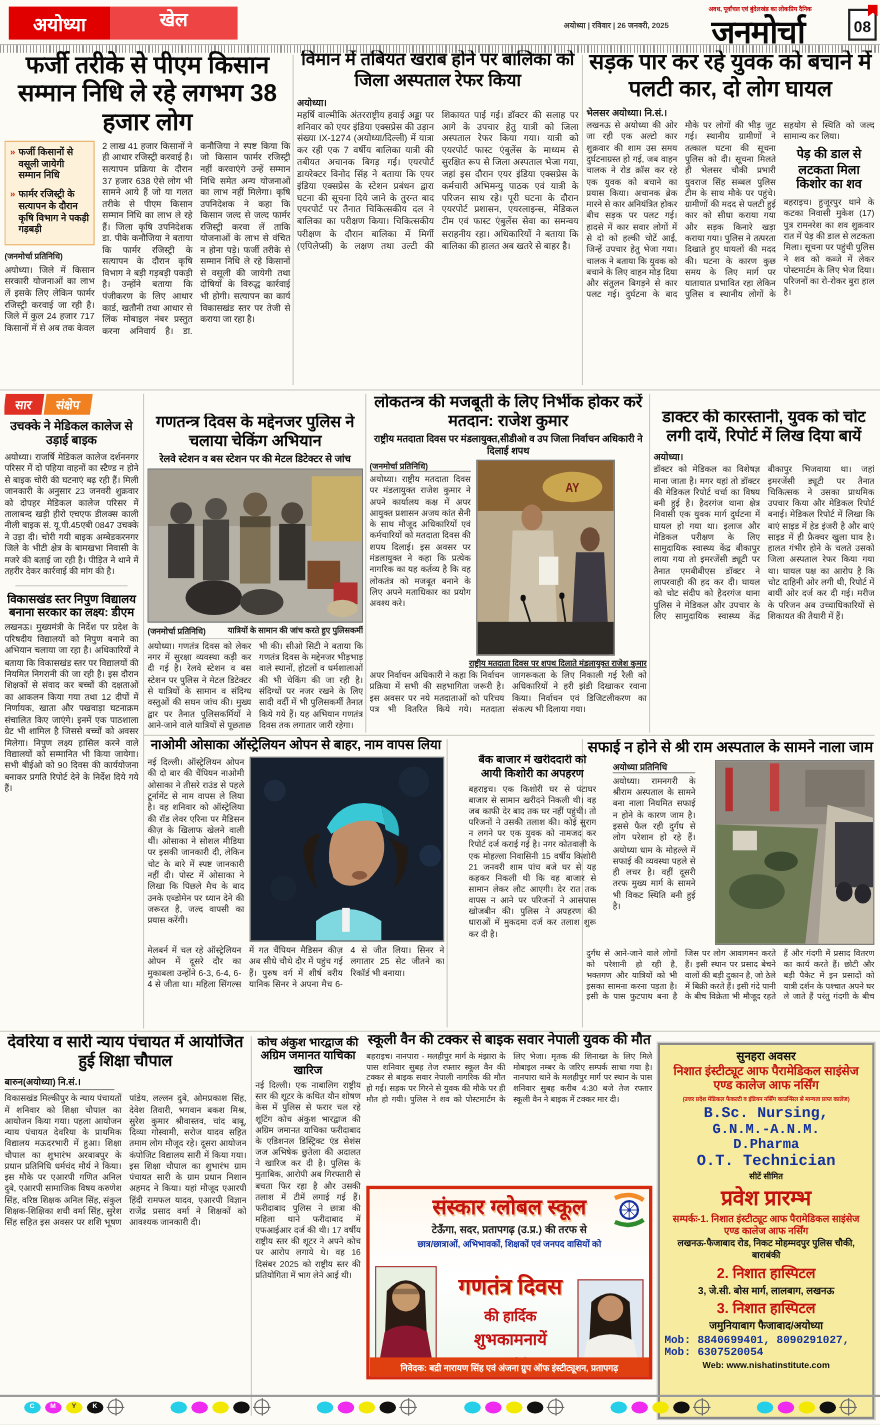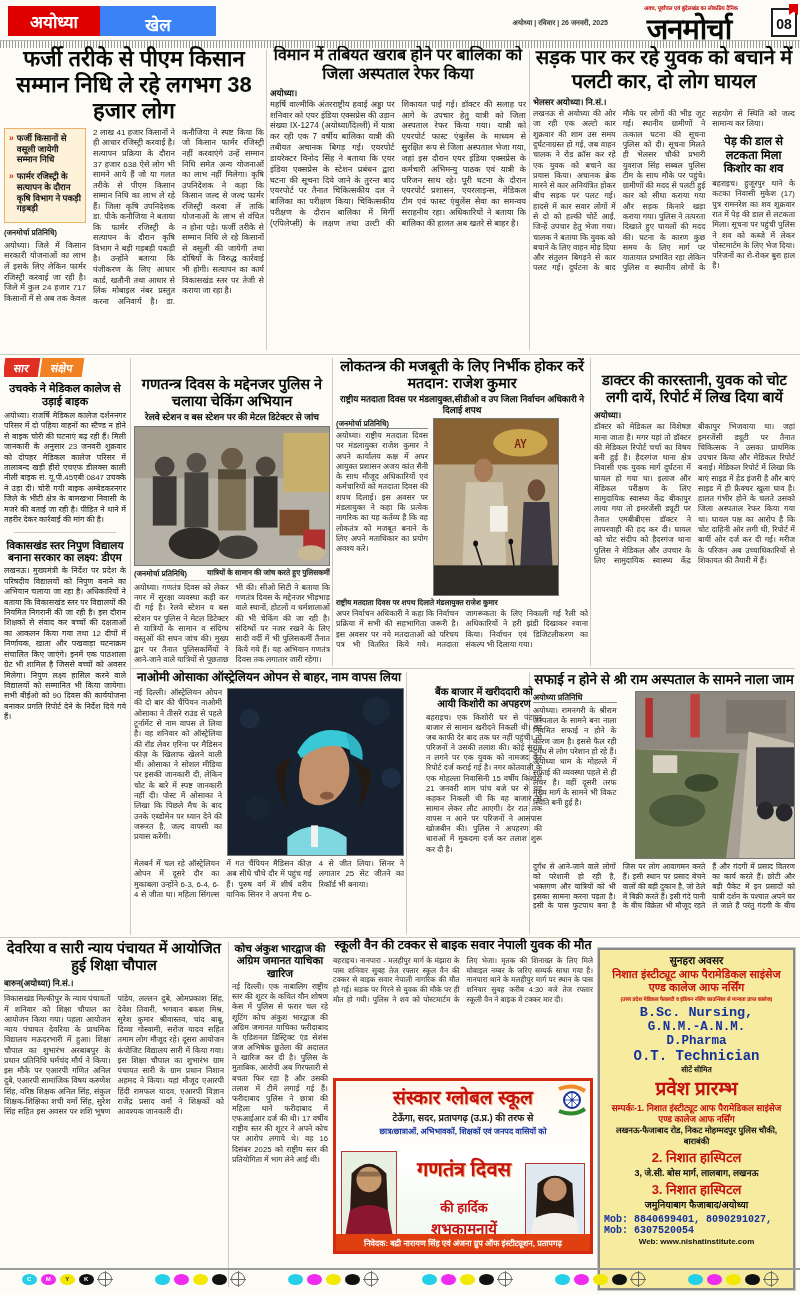--- a/index.html
+++ b/index.html
@@ -33,21 +33,21 @@
   .ad-blue{color:#14329e;font-weight:800;text-align:center;}
 </style>
 </head>
 <body>
 
 <div class="page">
 
   <div class="abs" style="left:8px;top:6px;width:92px;height:30px;background:#e00000;display:flex;align-items:center;justify-content:center;">
     <span style="color:#fff;font-weight:800;font-size:17px;">अयोध्या</span>
   </div>
-  <div class="abs" style="left:100px;top:6px;width:116px;height:30px;background:#3b82f6;display:flex;align-items:flex-end;justify-content:center;">
+  <div class="abs" style="left:100px;top:6px;width:116px;height:30px;background:#ef4444;display:flex;align-items:flex-start;justify-content:center;">
     <span style="color:#fff;font-weight:800;font-size:17px;">खेल</span>
   </div>
   <div class="abs" style="left:420px;top:18px;width:188px;text-align:right;font-size:7px;color:#3a3a3a;font-weight:bold;">अयोध्या | रविवार | 26 जनवरी, 2025</div>
   <div class="abs" style="left:612px;top:4px;width:158px;text-align:center;font-size:5.5px;color:#c00000;font-weight:bold;">अवध, पूर्वांचल एवं बुंदेलखंड का लोकप्रिय दैनिक</div>
   <div class="abs" style="left:608px;top:8px;width:162px;text-align:center;font-size:29px;font-weight:800;color:#080808;letter-spacing:-1px;">जनमोर्चा</div>
   <div class="abs" style="left:771px;top:8px;width:26px;height:29px;border:2px solid #222;background:#fff;display:flex;align-items:flex-end;justify-content:center;box-sizing:border-box;">
     <span class="abs" style="right:-3px;top:-6px;width:9px;height:11px;background:#e00000;clip-path:polygon(0 0,100% 0,100% 100%,50% 70%,0 100%);"></span>
     <span style="font-size:14px;font-weight:800;color:#111;line-height:1.5;">08</span>
   </div>
   <div class="abs tickline" style="left:0;top:40px;width:800px;"></div>
@@ -162,21 +162,21 @@
           <circle cx="128" cy="72" r="11" fill="#6e4e38"></circle>
           <path d="M112 84 L144 84 L150 178 L106 178 Z" fill="#3e3a44"></path>
           <rect x="0" y="148" width="155" height="30" fill="#2e2a26"></rect>
           <line x1="52" y1="128" x2="60" y2="148" stroke="#1a1a1a" stroke-width="2"></line>
           <line x1="96" y1="126" x2="100" y2="148" stroke="#1a1a1a" stroke-width="2"></line>
           <circle cx="52" cy="126" r="3" fill="#111"></circle>
           <circle cx="96" cy="124" r="3" fill="#111"></circle>
         </svg>
       </div>
     </div>
-    <div class="caption" style="margin-top:2px;text-align:left;">राष्ट्रीय मतदाता दिवस पर शपथ दिलाते मंडलायुक्त राजेश कुमार</div>
+    <div class="caption" style="margin-top:2px;text-align:right;text-decoration:underline;">राष्ट्रीय मतदाता दिवस पर शपथ दिलाते मंडलायुक्त राजेश कुमार</div>
     <div class="body-txt cols2" style="margin-top:2px;height:48px;font-size:7.8px;">अपर निर्वाचन अधिकारी ने कहा कि निर्वाचन प्रक्रिया में सभी की सहभागिता जरूरी है। इस अवसर पर नये मतदाताओं को परिचय पत्र भी वितरित किये गये। मतदाता जागरूकता के लिए निकाली गई रैली को अधिकारियों ने हरी झंडी दिखाकर रवाना किया। निर्वाचन एवं डिजिटलीकरण का संकल्प भी दिलाया गया।</div>
   </div>
 
   <div class="abs" style="left:594px;top:372px;width:201px;height:308px;overflow:hidden;">
     <div class="hl" style="font-size:14.5px;">डाक्टर की कारस्तानी, युवक को चोट लगी दायें, रिपोर्ट में लिख दिया बायें</div>
     <div class="dateline">अयोध्या।</div>
     <div class="body-txt cols2" style="height:244px;font-size:7.8px;">डॉक्टर को मेडिकल का विशेषज्ञ माना जाता है। मगर यहां तो डॉक्टर की मेडिकल रिपोर्ट चर्चा का विषय बनी हुई है। हैदरगंज थाना क्षेत्र निवासी एक युवक मार्ग दुर्घटना में घायल हो गया था। इलाज और मेडिकल परीक्षण के लिए सामुदायिक स्वास्थ्य केंद्र बीकापुर लाया गया तो इमरजेंसी ड्यूटी पर तैनात एमबीबीएस डॉक्टर ने लापरवाही की हद कर दी। घायल को चोट संदीप को हैदरगंज थाना पुलिस ने मेडिकल और उपचार के लिए सामुदायिक स्वास्थ्य केंद्र बीकापुर भिजवाया था। जहां इमरजेंसी ड्यूटी पर तैनात चिकित्सक ने उसका प्राथमिक उपचार किया और मेडिकल रिपोर्ट बनाई। मेडिकल रिपोर्ट में लिखा कि बाएं साइड में हेड इंजरी है और बाएं साइड में ही फ्रैक्चर खुला घाव है। हालत गंभीर होने के चलते उसको जिला अस्पताल रेफर किया गया था। घायल पक्ष का आरोप है कि चोट दाहिनी ओर लगी थी, रिपोर्ट में बायीं ओर दर्ज कर दी गई। मरीज के परिजन अब उच्चाधिकारियों से शिकायत की तैयारी में हैं।</div>
   </div>
 
   <div class="abs" style="left:134px;top:670px;width:270px;height:264px;overflow:hidden;">
@@ -204,21 +204,21 @@
     <div class="body-txt cols3" style="margin-top:3px;height:46px;font-size:7.8px;">मेलबर्न में चल रहे ऑस्ट्रेलियन ओपन में दूसरे दौर का मुकाबला उन्होंने 6-3, 6-4, 6-4 से जीता था। महिला सिंगल्स में गत चैंपियन मैडिसन कीज़ अब सीधे चौथे दौर में पहुंच गई हैं। पुरुष वर्ग में शीर्ष वरीय यानिक सिनर ने अपना मैच 6-4 से जीत लिया। सिनर ने लगातार 25 सेट जीतने का रिकॉर्ड भी बनाया।</div>
   </div>
 
   <div class="abs" style="left:410px;top:686px;width:116px;height:262px;overflow:hidden;margin-left:16px;">
     <div class="hl" style="font-size:10px;">बैंक बाजार में खरीददारी को आयी किशोरी का अपहरण</div>
     <div class="body-txt" style="margin-top:3px;font-size:7.7px;">बहराइच। एक किशोरी घर से पंटाघर बाजार से सामान खरीदने निकली थी। वह जब काफी देर बाद तक घर नहीं पहुंची। तो परिजनों ने उसकी तलाश की। कोई सुराग न लगने पर एक युवक को नामजद कर रिपोर्ट दर्ज कराई गई है। नगर कोतवाली के एक मोहल्ला निवासिनी 15 वर्षीय किशोरी 21 जनवरी शाम पांच बजे घर से यह कहकर निकली थी कि वह बाजार से सामान लेकर लौट आएगी। देर रात तक वापस न आने पर परिजनों ने आसपास खोजबीन की। पुलिस ने अपहरण की धाराओं में मुकदमा दर्ज कर तलाश शुरू कर दी है।</div>
   </div>
 
   <div class="abs" style="left:533px;top:672px;width:262px;height:262px;overflow:hidden;">
     <div class="hl" style="font-size:13.5px;">सफाई न होने से श्री राम अस्पताल के सामने नाला जाम</div>
-    <div style="display:flex;gap:18px;margin-top:3px;">
+    <div style="display:flex;gap:18px;margin-top:3px;margin-left:24px;">
       <div style="width:88px;">
         <div class="byline" style="border-bottom:1px solid #888;margin-bottom:3px;font-size:8px;">अयोध्या प्रतिनिधि</div>
         <div class="body-txt" style="font-size:7.8px;">अयोध्या। रामनगरी के श्रीराम अस्पताल के सामने बना नाला नियमित सफाई न होने के कारण जाम है। इससे फैल रही दुर्गंध से लोग परेशान हो रहे हैं। अयोध्या धाम के मोहल्ले में सफाई की व्यवस्था पहले से ही लचर है। वहीं दूसरी तरफ मुख्य मार्ग के सामने भी विकट स्थिति बनी हुई है।</div>
       </div>
       <div style="width:169px;height:168px;">
         <svg class="photo" viewBox="0 0 169 168" preserveAspectRatio="none">
           <rect width="169" height="168" fill="#a8a094"></rect>
           <rect width="169" height="58" fill="#8e887e"></rect>
           <rect x="10" y="6" width="8" height="40" fill="#b23030"></rect>
           <rect x="58" y="2" width="10" height="44" fill="#c04040"></rect>
@@ -289,21 +289,21 @@
         <circle cx="30" cy="26" r="12" fill="#c2906a"></circle>
         <path d="M8 56 Q30 44 52 56 L60 96 L0 96 Z" fill="#f2f0ea"></path>
       </svg>
     </div>
     <div class="abs" style="right:2px;top:180px;width:66px;text-align:center;">
       <div style="font-size:8px;font-weight:800;color:#c41111;">समीना अख्तर</div>
       <div style="font-size:7px;font-weight:bold;color:#14329e;">प्रधानाचार्य</div>
     </div>
     <div class="abs" style="left:66px;top:74px;width:124px;text-align:center;">
       <div class="ad-red-hl" style="font-size:20px;text-shadow:1px 1px 0 #f2b26a;">गणतंत्र दिवस</div>
-      <div class="ad-red-hl" style="font-size:13px;margin-top:16px;">की हार्दिक</div>
+      <div class="ad-red-hl" style="font-size:13px;margin-top:5px;">की हार्दिक</div>
       <div class="ad-red-hl" style="font-size:15px;margin-top:2px;">शुभकामनायें</div>
       <div style="font-size:8.5px;font-weight:800;color:#5a2d82;margin-top:6px;">न्यू ब्रांच - सकरौली माधूपुर</div>
       <div style="font-size:5.8px;font-weight:bold;color:#333;background:#ffe9a8;border-radius:4px;margin-top:2px;">(निकट -रमीगंज अजमत से मोहनगंज के मध्य)</div>
     </div>
     <div class="abs" style="left:0;bottom:0;width:100%;background:#e04010;color:#fff;font-weight:800;font-size:8px;text-align:center;padding:3px 0;">निवेदक: बद्री नारायण सिंह एवं अंजना ग्रुप ऑफ इंस्टीट्यूशन, प्रतापगढ़</div>
   </div>
 
   <div class="abs" style="left:598px;top:948px;width:197px;height:342px;border:2px solid #8a8a8a;outline:1px solid #c8c8c8;background:#f6eb9e;box-sizing:border-box;overflow:hidden;text-align:center;padding:3px 4px;">
     <div style="font-size:10.5px;font-weight:800;color:#111;">सुनहरा अवसर</div>
     <div class="ad-red-hl" style="font-size:11px;line-height:1.2;margin-top:1px;">निशात इंस्टीट्यूट आफ पैरामेडिकल साइंसेज एण्ड कालेज आफ नर्सिंग</div>

